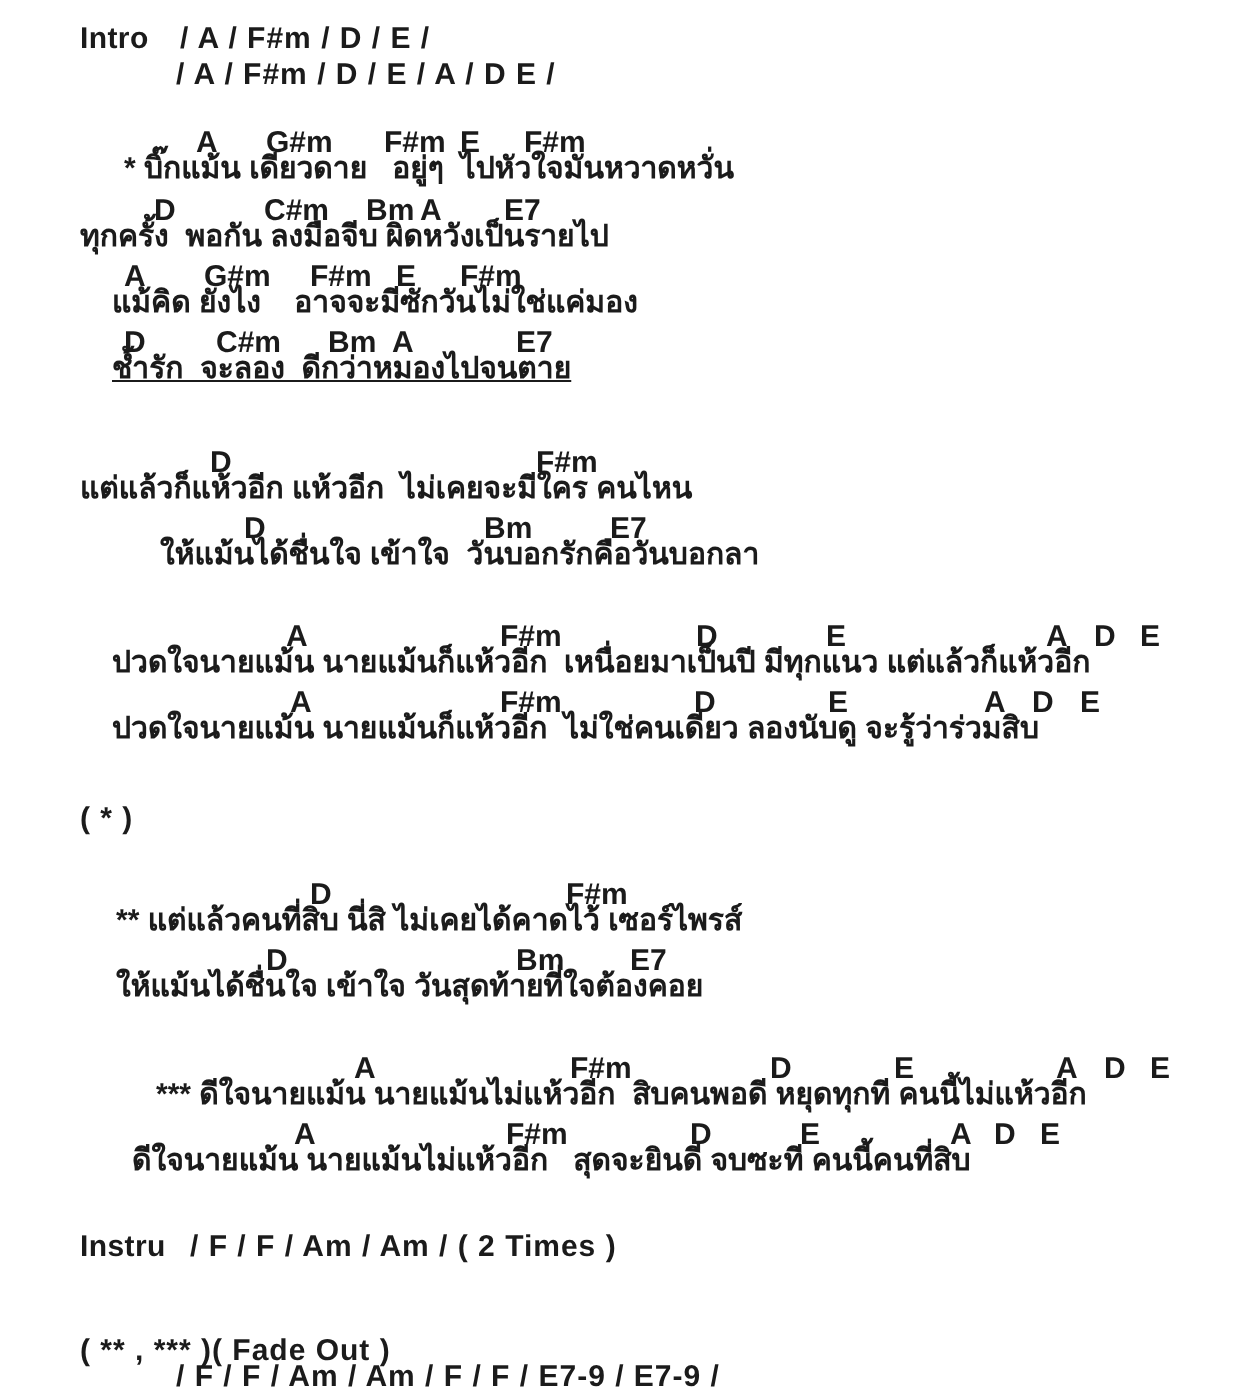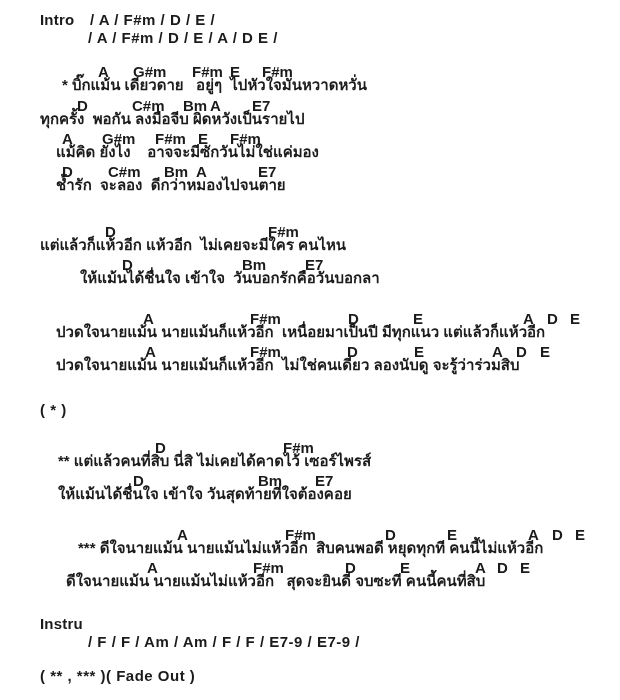--- a/index.html
+++ b/index.html
@@ -79,21 +79,21 @@
       <span class="span-lyric" style="left: 56px;">แม้คิด ยังไง    อาจจะมีซักวันไม่ใช่แค่มอง</span>
     </div>
     <div class="line" style="top: 162px;">
       <span class="span-chord" style="left: 62px;">D</span>
       <span class="span-chord" style="left: 108px;">C#m</span>
       <span class="span-chord" style="left: 164px;">Bm</span>
       <span class="span-chord" style="left: 196px;">A</span>
       <span class="span-chord" style="left: 258px;">E7</span>
     </div>
     <div class="line" style="top: 175px;">
-      <span class="span-lyric" style="left: 56px;">ช้ำรัก  จะลอง  ดีกว่าหมองไปจนตาย</span>
+      <span class="span-lyric" style="left: 56px; text-decoration: underline;">ช้ำรัก  จะลอง  ดีกว่าหมองไปจนตาย</span>
     </div>
     <div class="line" style="top: 222px;">
       <span class="span-chord" style="left: 105px;">D</span>
       <span class="span-chord" style="left: 268px;">F#m</span>
     </div>
     <div class="line" style="top: 235px;">
       <span class="span-lyric" style="left: 40px;">แต่แล้วก็แห้วอีก แห้วอีก  ไม่เคยจะมีใคร คนไหน</span>
     </div>
     <div class="line" style="top: 255px;">
       <span class="span-chord" style="left: 122px;">D</span>
@@ -164,20 +164,21 @@
       <span class="span-chord" style="left: 400px;">E</span>
       <span class="span-chord" style="left: 475px;">A</span>
       <span class="span-chord" style="left: 497px;">D</span>
       <span class="span-chord" style="left: 520px;">E</span>
     </div>
     <div class="line" style="top: 571px;">
       <span class="span-lyric" style="left: 66px;">ดีใจนายแม้น นายแม้นไม่แห้วอีก   สุดจะยินดี จบซะที คนนี้คนที่สิบ</span>
     </div>
     <div class="line" style="top: 614px;">
       <span class="span-label" style="left: 40px;">Instru</span>
+      <span class="span-progression" style="left: 95px;">/ F / F / Am / Am / ( 2 Times )</span>
     </div>
     <div class="line" style="top: 632px;">
-      <span class="span-progression" style="left: 88px;">/ F / F / Am / Am / F / F / E7-9 / E7-9 /</span>
+      <span class="span-progression" style="left: 88px; margin-top: 47px;">/ F / F / Am / Am / F / F / E7-9 / E7-9 /</span>
     </div>
     <div class="line" style="top: 666px;">
       <span class="span-marker" style="left: 40px;">( ** , *** )( Fade Out )</span>
     </div>
   </div>
 
 </body></html>

